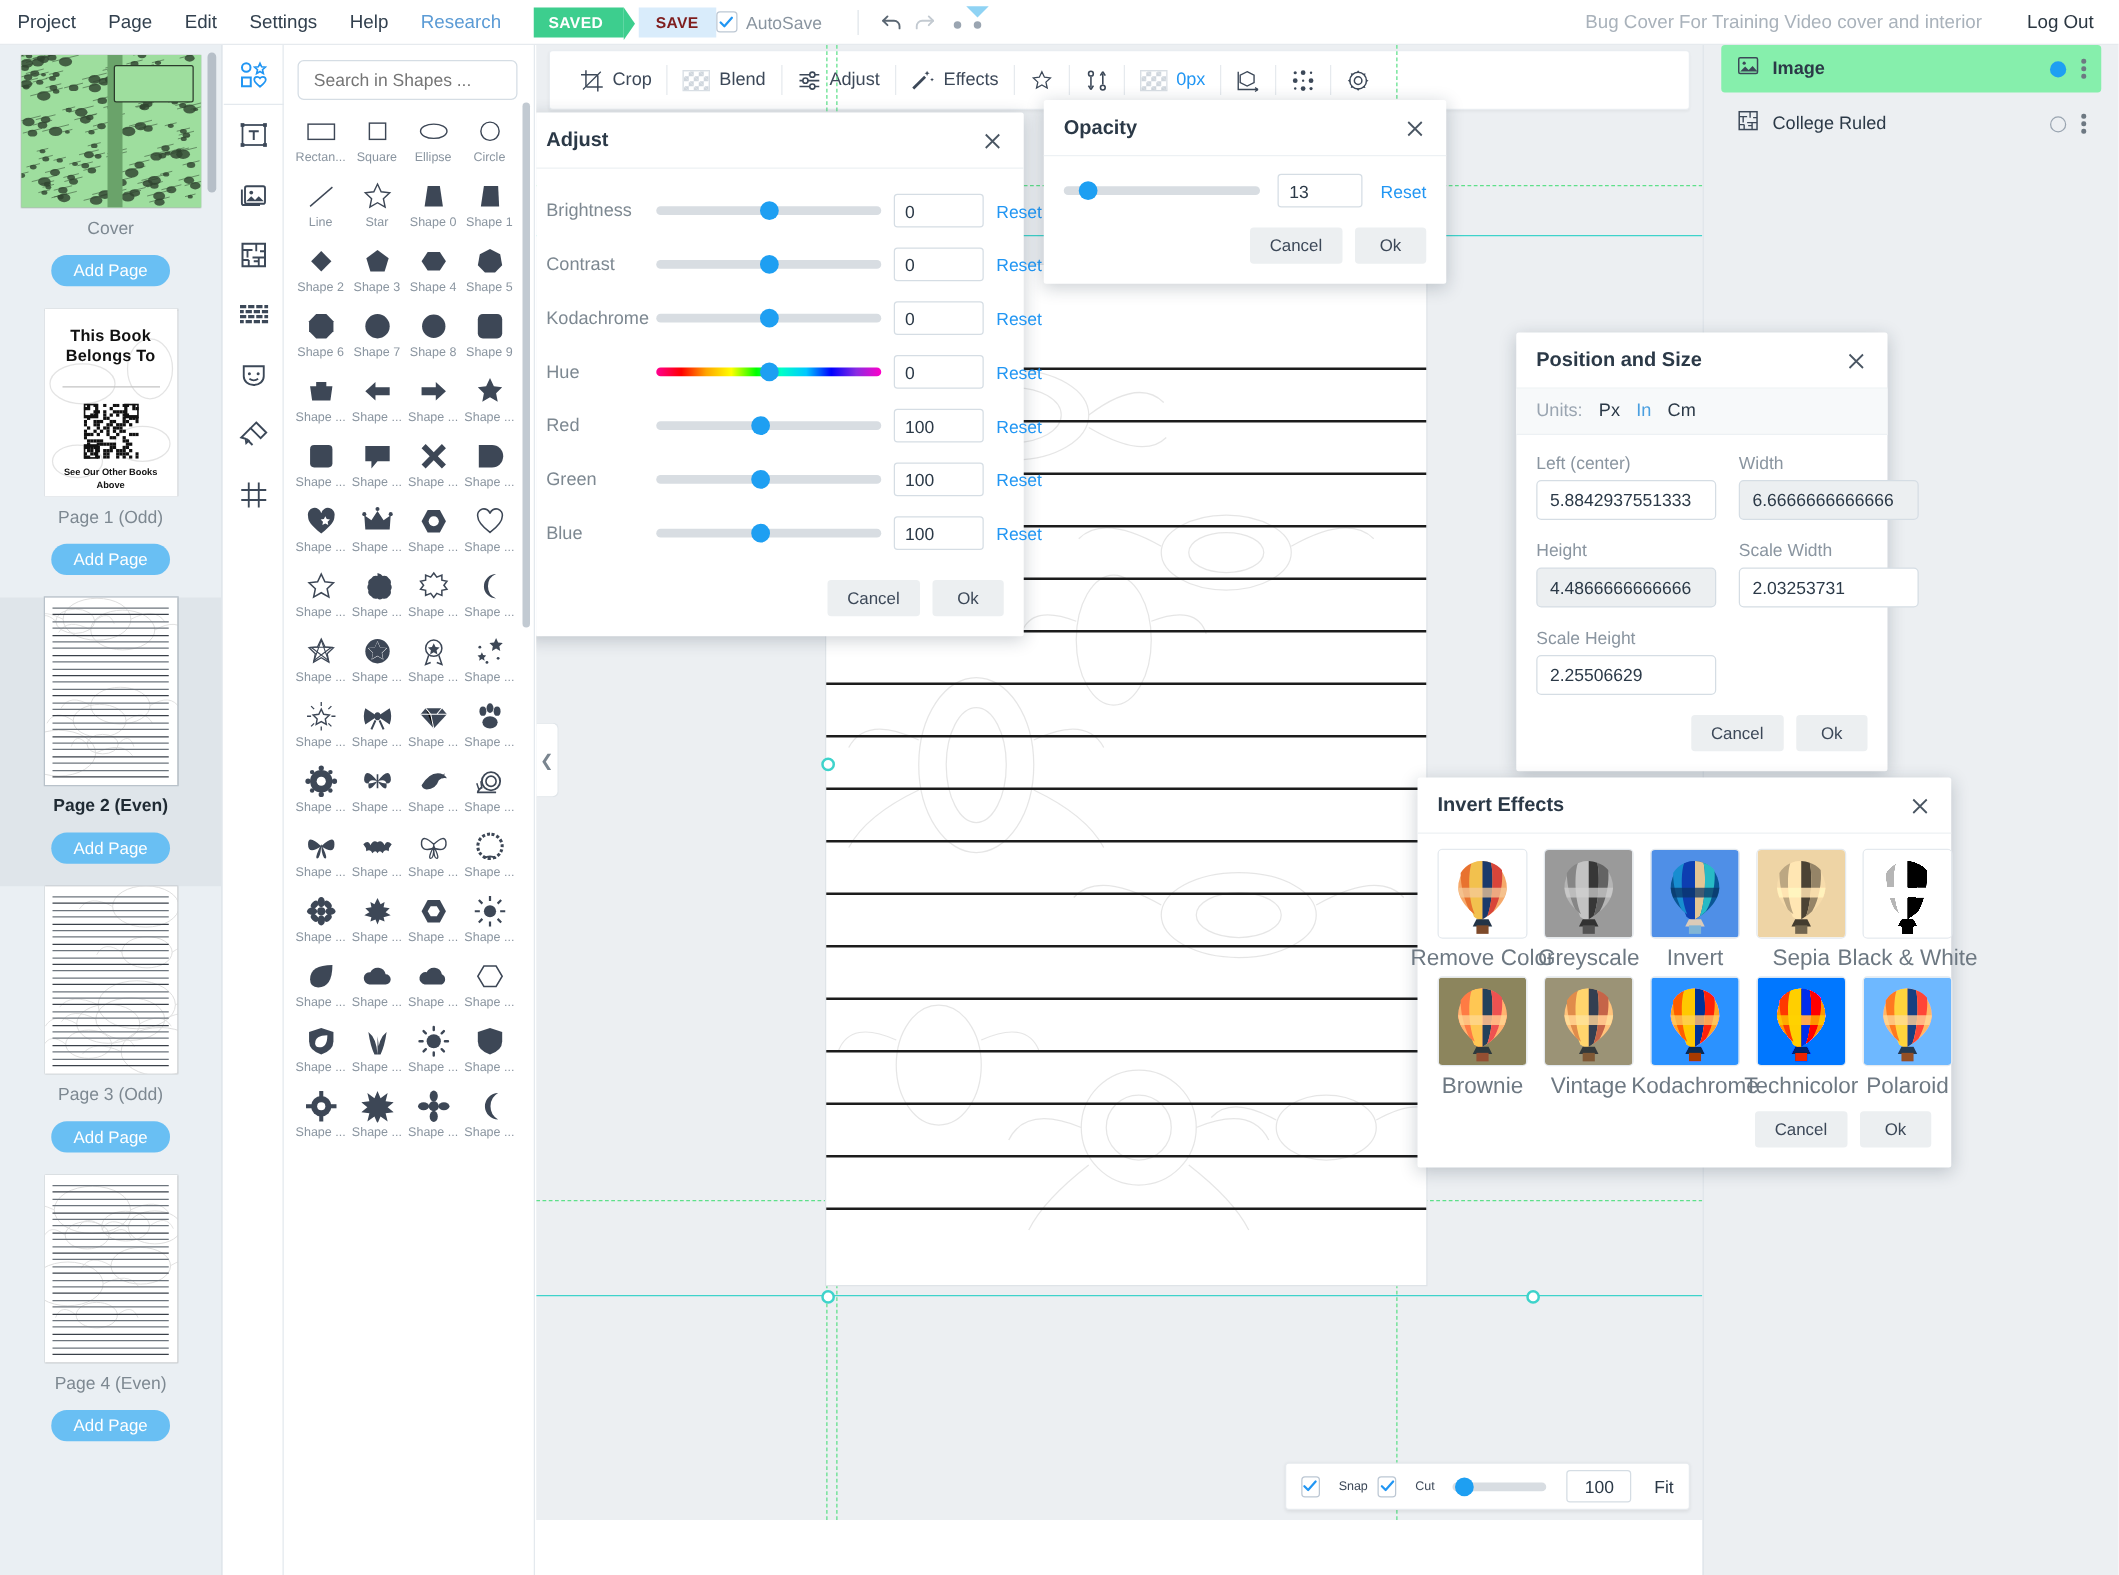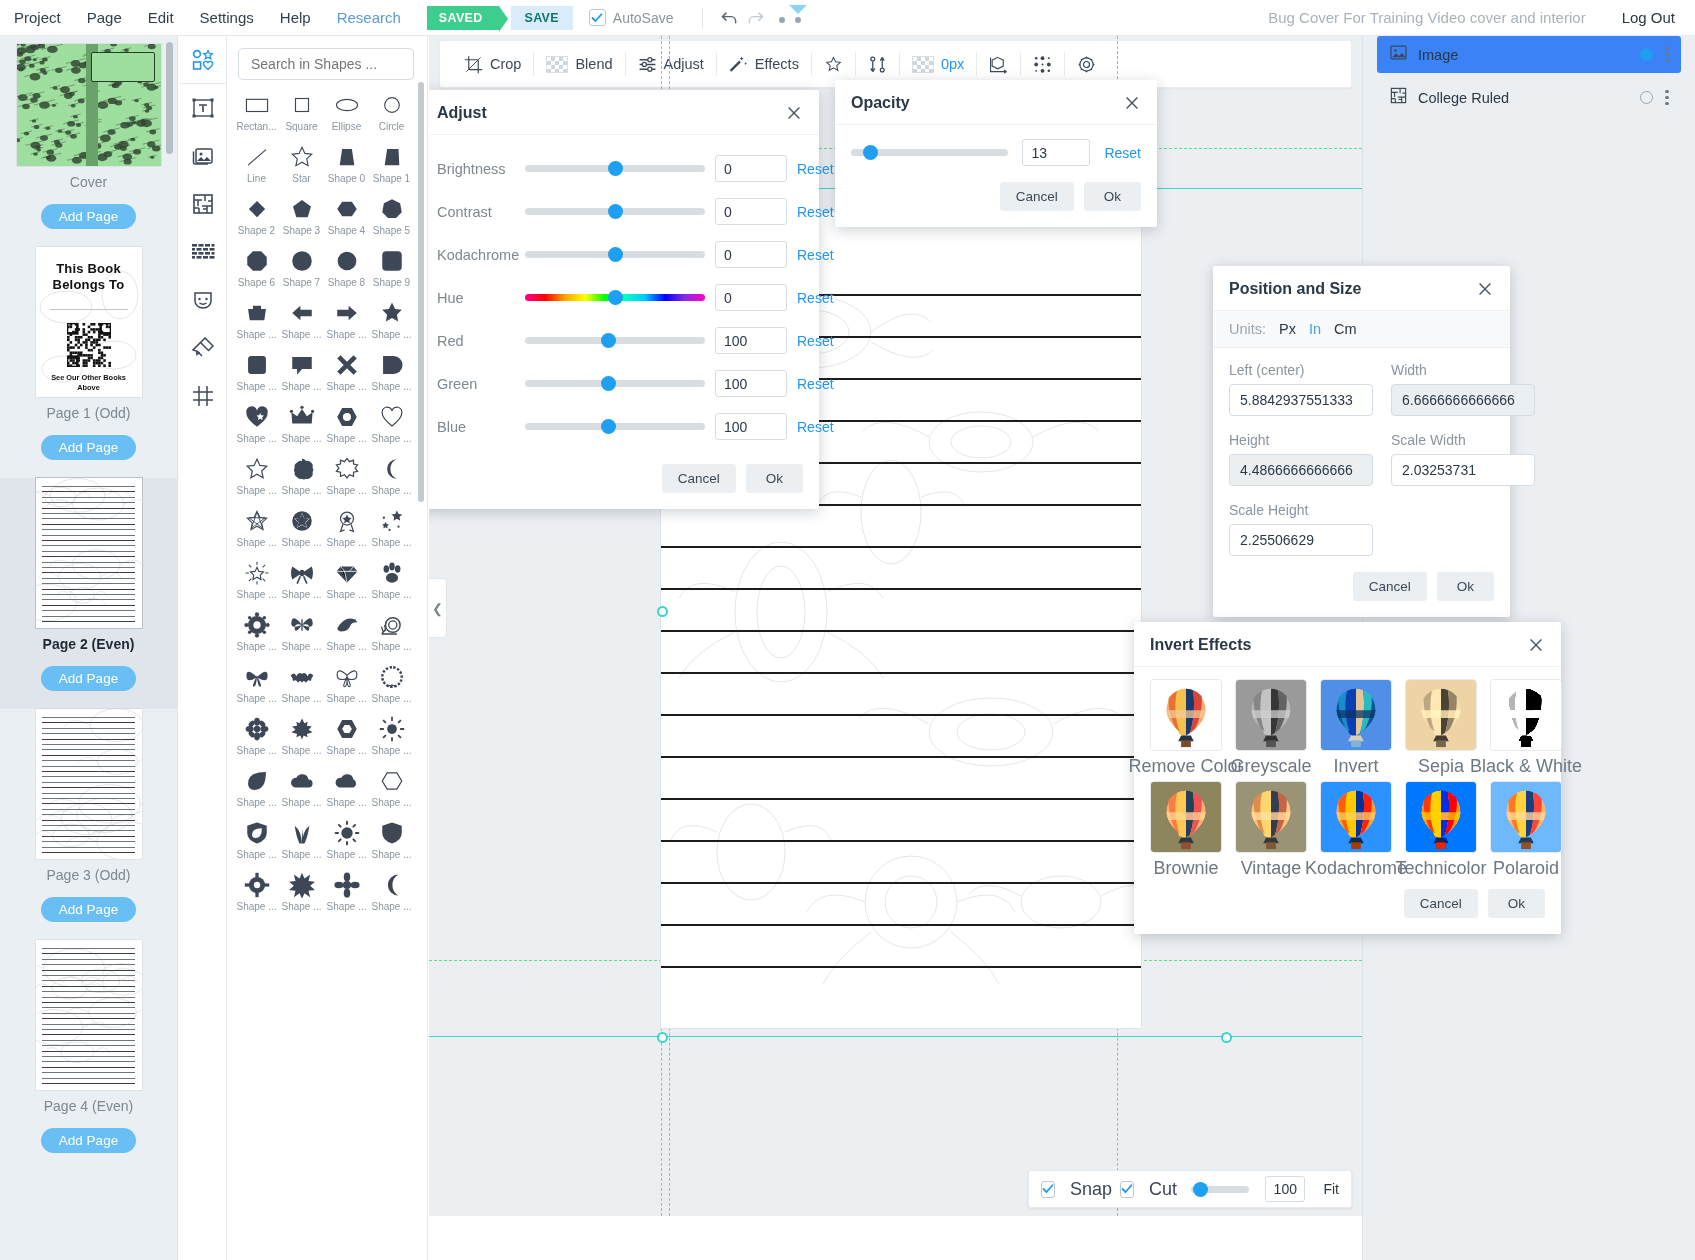--- a/index.html
+++ b/index.html
@@ -23,22 +23,22 @@
   .menu-item.link { color: #5b9bd5; }
   .saved-chip {
     position: relative; background: #3dce8e; color: #fff; font-size: 12.5px; font-weight: bold;
     padding: 5px 16px 5px 12px; letter-spacing: .3px; margin-right: 12px;
   }
   .saved-chip:after {
     content:""; position:absolute; right:-9px; top:0;
     border-left: 9px solid #3dce8e; border-top: 13px solid transparent; border-bottom: 13px solid transparent;
   }
   .save-btn {
-    background: #d9ecfb; color: #0f766e; font-size: 12.5px; font-weight: bold;
-    padding: 5px 14px; letter-spacing: .3px; margin-right: 16px; cursor: pointer;
+    background: #d9ecfb; color: #7f1d1d; font-size: 12.5px; font-weight: bold;
+    padding: 5px 14px; letter-spacing: .3px; cursor: pointer;
   }
   .autosave { display: flex; align-items: center; margin-right: 14px; }
   .cb {
     width: 17px; height: 17px; border: 1px solid #bcc7d3; border-radius: 3px; background: #fff;
     display: inline-flex; align-items: center; justify-content: center; margin-right: 7px;
   }
   .cb svg { width: 12px; height: 12px; }
   .autosave-lbl { font-size: 14px; color: #8a95a0; }
   .vsep { width: 1px; height: 20px; background: #e0e5ea; margin: 0 14px; }
   .undo-ico, .redo-ico { width: 26px; height: 26px; display:inline-flex; align-items:center; justify-content:center; cursor:pointer; }
@@ -193,36 +193,36 @@
     position:absolute; top:36px; right:0; width:333px; height:1224px;
     background:#eceff2; border-left:1px solid #dde3e9;
   }
   .obj-head { display:flex; align-items:center; padding: 12px 14px 10px 14px; }
   .obj-count { font-size:14.5px; color:#8a95a0; }
   .obj-plus { margin-left:auto; font-size:24px; color:#8a95a0; line-height:1; cursor:pointer; }
   .obj-row {
     display:flex; align-items:center; gap:10px; margin: 0 14px 6px 14px; padding: 7px 12px; border-radius:3px;
     background:transparent; cursor:pointer;
   }
-  .obj-row.sel { background:#3b82f6; }
+  .obj-row.sel { background:#86efac;font-weight:bold; }
   .obj-name { font-size:14.5px; color:#2b3947; }
   .obj-right { margin-left:auto; display:flex; align-items:center; gap:12px; }
   .dot-filled { width:13px; height:13px; border-radius:50%; background:#1e9ff2; }
   .dot-empty { width:13px; height:13px; border-radius:50%; border:1.5px solid #9aa5b1; }
   .kebab { width:4px; height:16px; position:relative; }
   .kebab i { position:absolute; left:0; width:3.5px; height:3.5px; border-radius:50%; background:#6d7882; }
   .kebab i:nth-child(1){top:0;} .kebab i:nth-child(2){top:6px;} .kebab i:nth-child(3){top:12px;}
 
   
   .bottombar {
     position:absolute; bottom:8px; left:1028px; width:324px; height:38px; background:#fff;
     border:1px solid #e6eaee; border-radius:3px; display:flex; align-items:center; padding: 0 12px; gap:8px;
     box-shadow: 0 1px 3px rgba(0,0,0,.07);
   }
-  .bb-lbl { font-size:18px; color:#3c4858; }
+  .bb-lbl { font-size:10px; color:#3c4858; }
   .zoom-sl { position:relative; width:88px; height:16px; display:flex; align-items:center; margin-left:6px;}
   .zoom-track { width:100%; height:7px; border-radius:4px; background:#d8dde2; }
   .zoom-knob { position:absolute; left:0; width:15px; height:15px; border-radius:50%; background:#1e9ff2; }
   .zoom-in { margin-left:8px; border:1px solid #d5dde4; border-radius:3px; width:60px; height:26px;
      display:flex; align-items:center; justify-content:center; font-size:14px; color:#2b3947; }
   .fit-lnk { margin-left:10px; font-size:14px; color:#2b3947; cursor:pointer; }
 </style>
 </head>
 <body>
 

